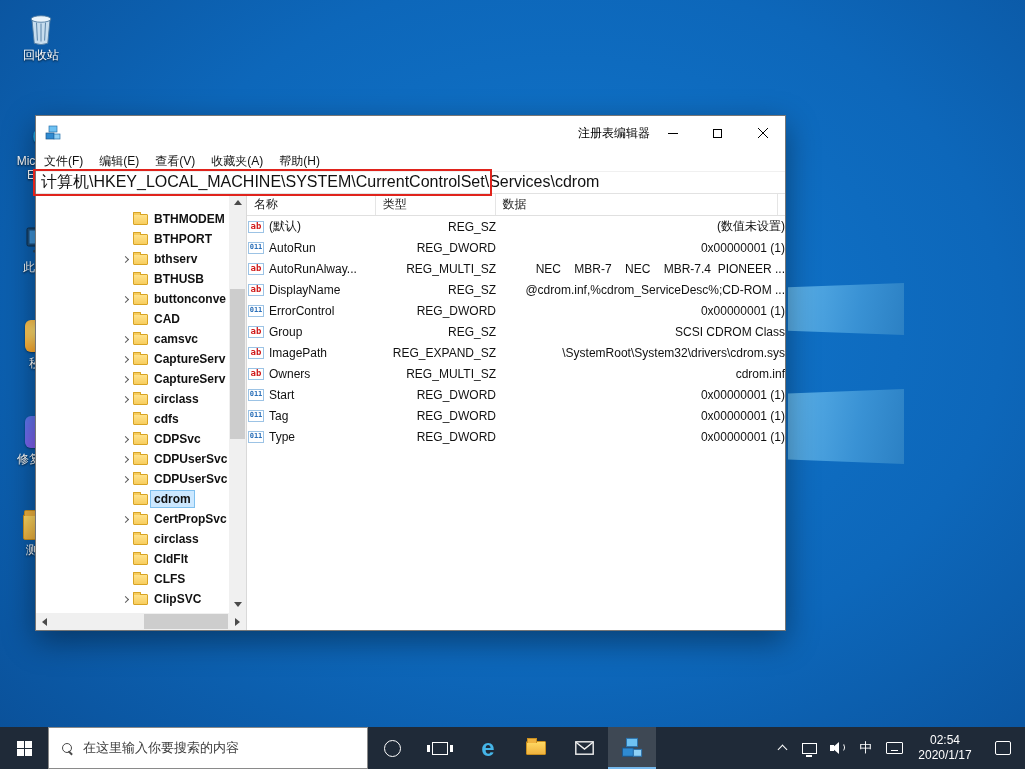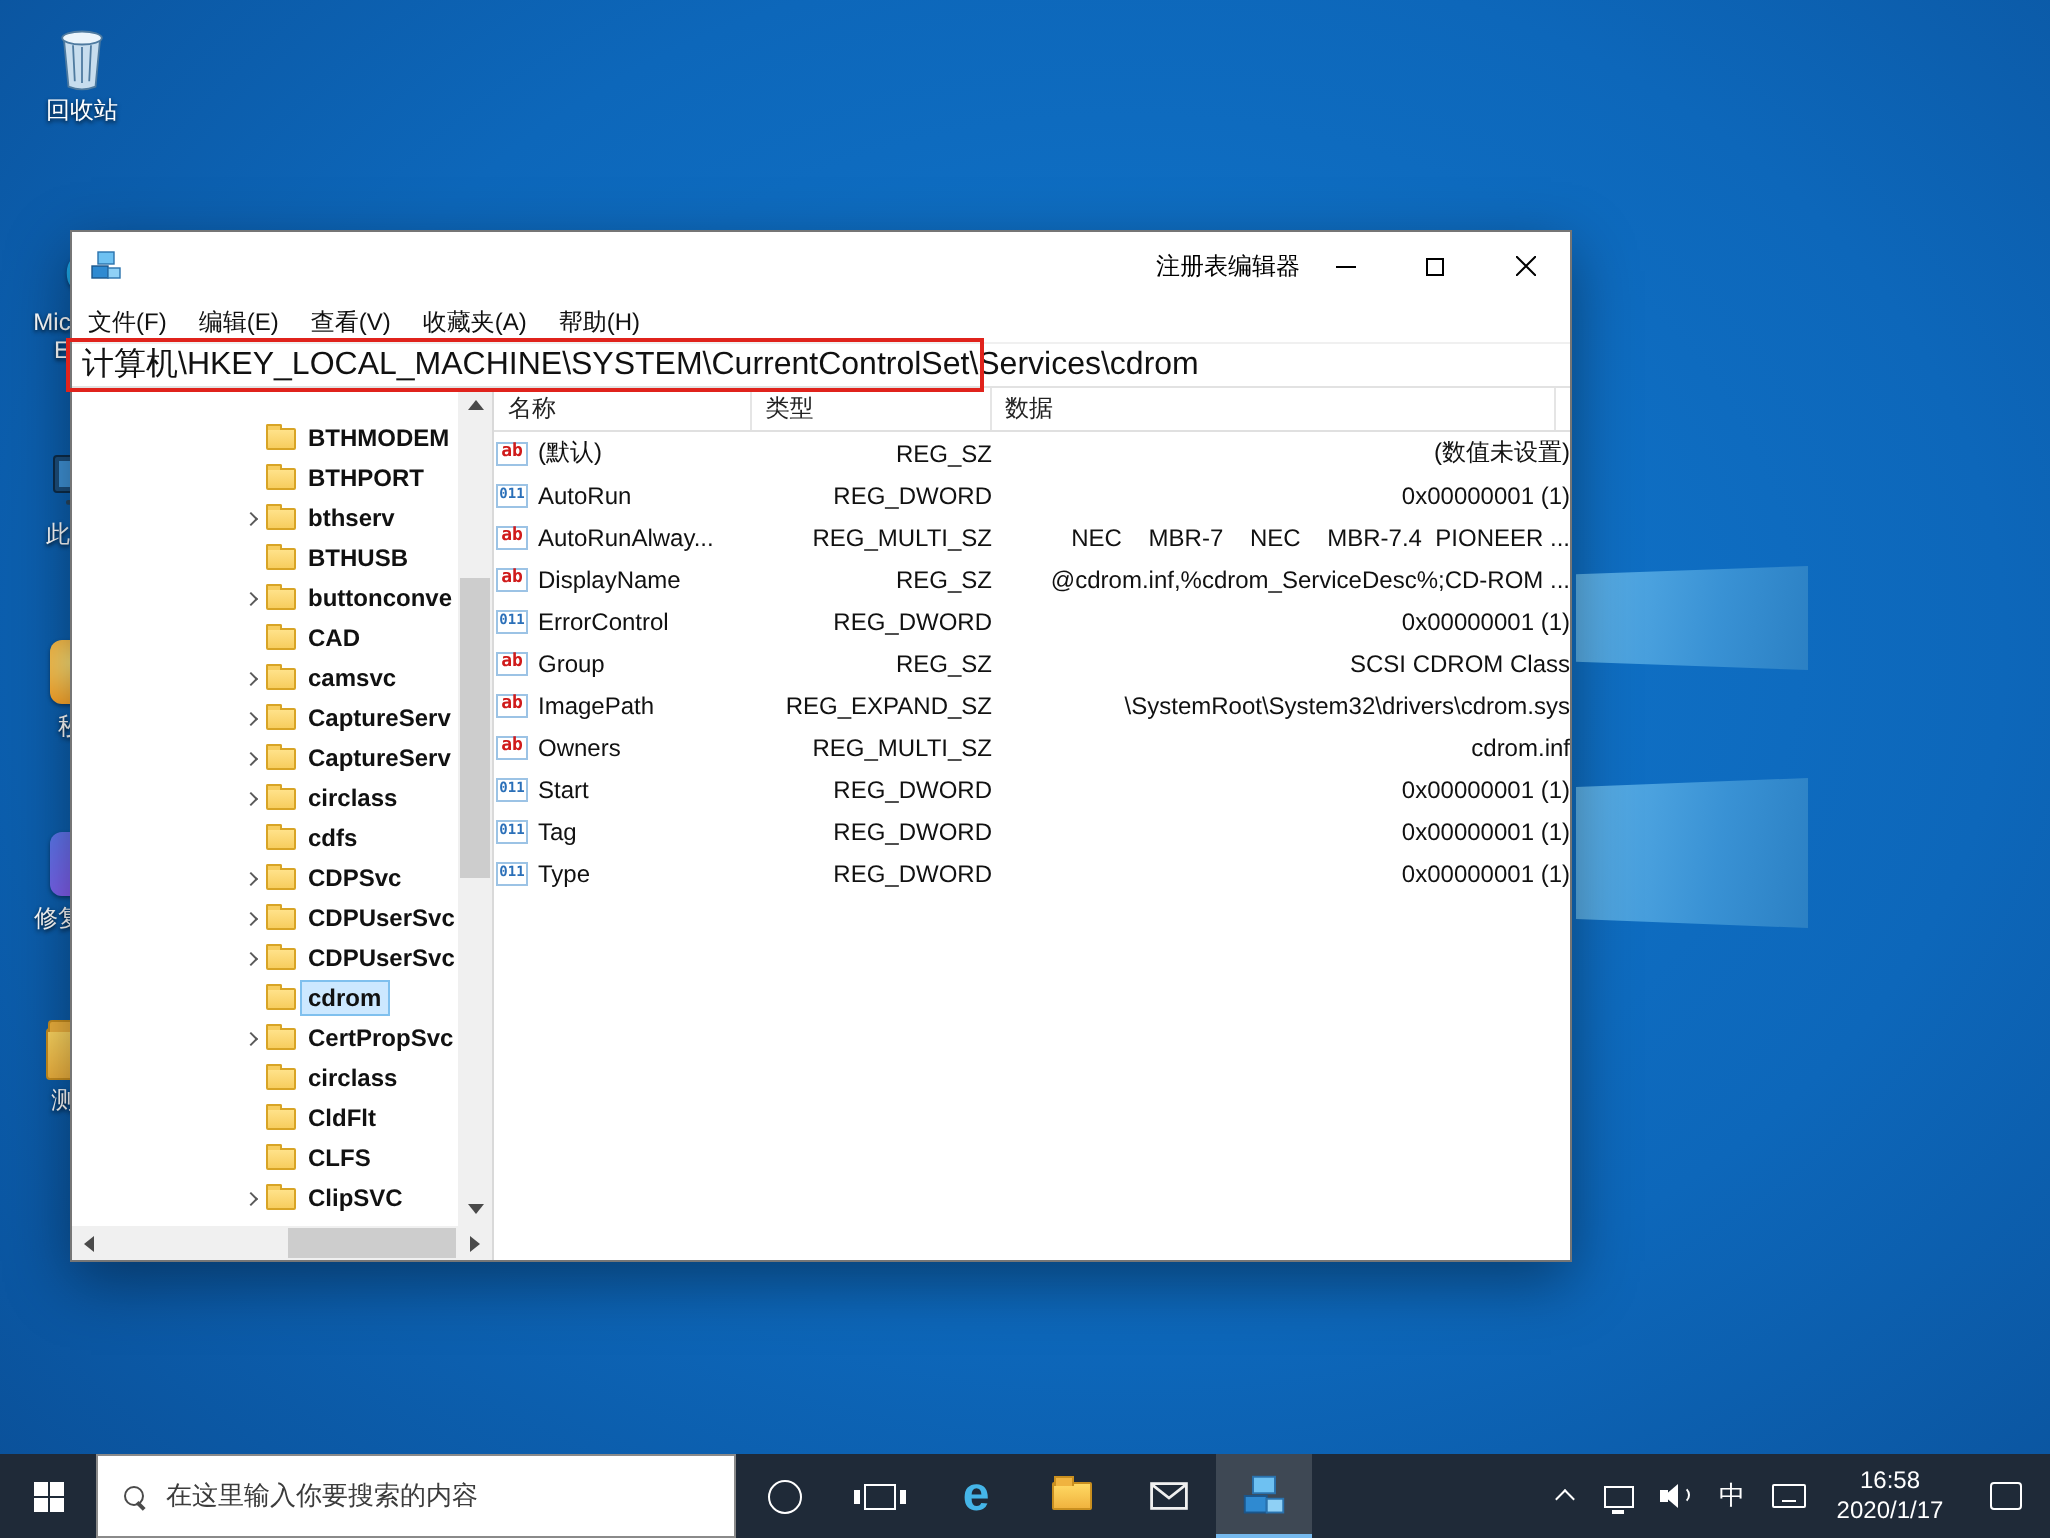--- a/index.html
+++ b/index.html
@@ -558,21 +558,21 @@
       <div class="tr-btn" style="width:30px;">
         <div class="volic">
             <div class="volwave"></div>
           </div>
       </div>
       <div class="tr-btn tr-ime" style="width:26px;">中</div>
       <div class="tr-btn" style="width:30px;">
           <div class="kbdic"></div>
         </div>
       <div class="clock" style="width:72px;">
-        <span>16:58</span>
+        <span>02:54</span>
         <span>2020/1/17</span>
       </div>
       <div class="tr-btn" style="width:44px;">
           <div class="acic"></div>
         </div>
     </div>
   </div>
 
 </div>
 

